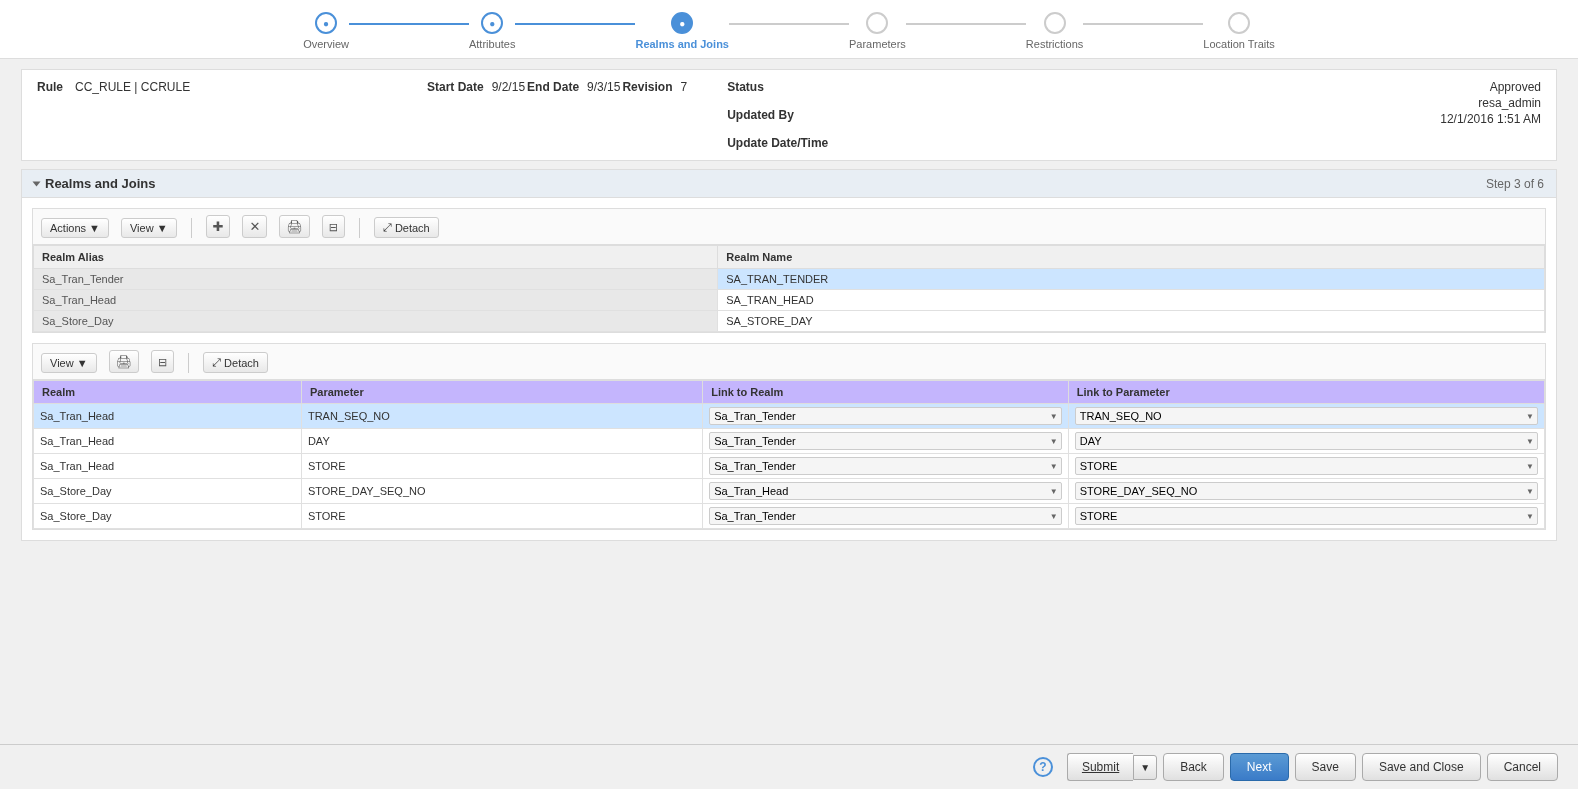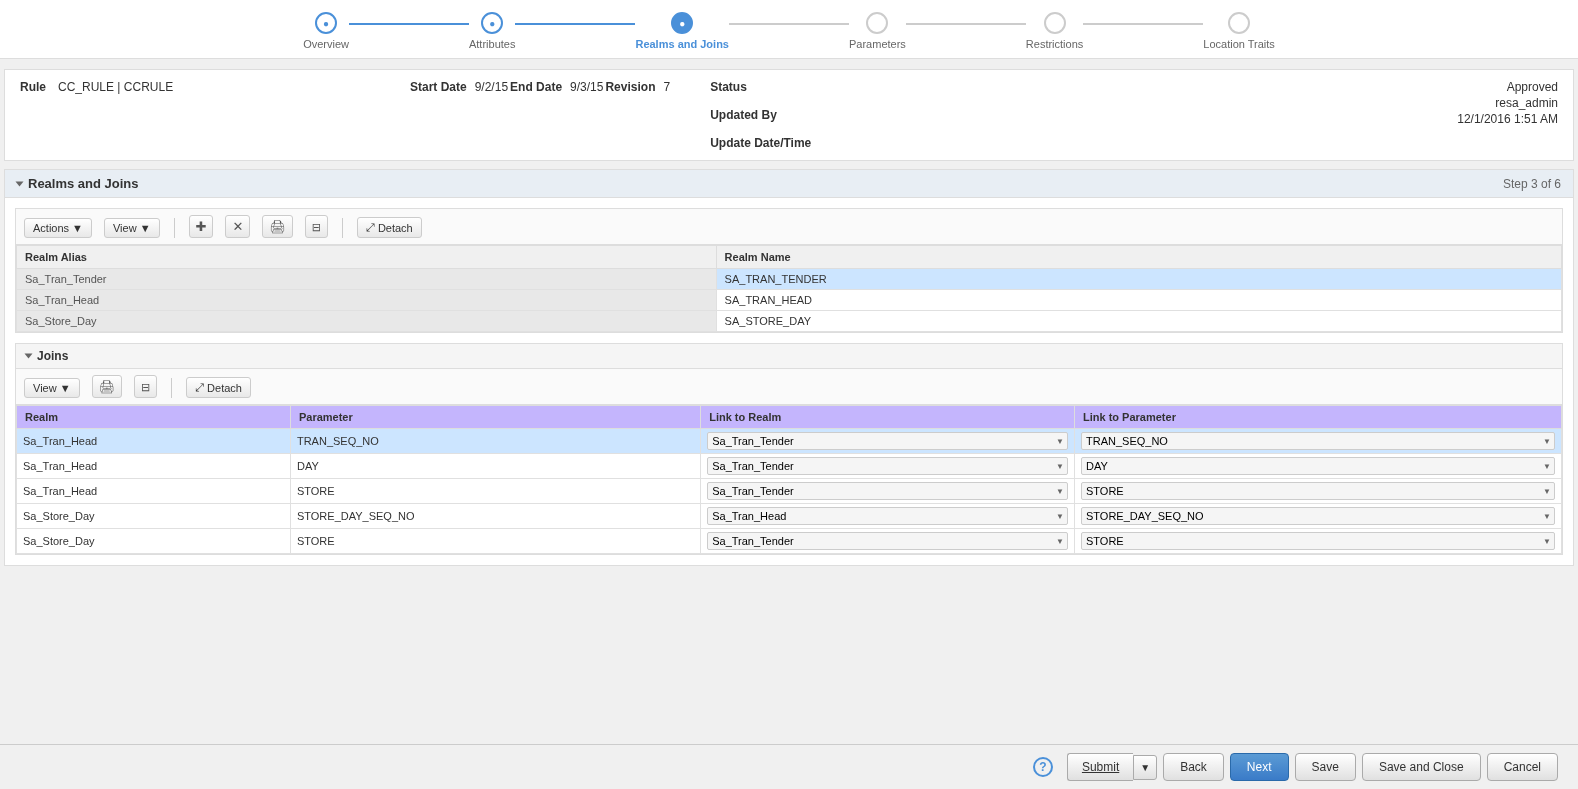--- a/index.html
+++ b/index.html
@@ -62,21 +62,21 @@
       color: #666;
       white-space: nowrap;
     }
     .step-label.active {
       color: #4a90d9;
       font-weight: bold;
     }
 
     
     .main-content {
-      padding: 10px 4px;
+      padding: 10px 21px;
     }
 
     
     .rule-header {
       background: #fff;
       border: 1px solid #ddd;
       padding: 10px 15px;
       margin-bottom: 8px;
       display: flex;
       gap: 40px;
@@ -509,24 +509,20 @@
                 <tr>
       <td class="realm-alias-cell">Sa_Store_Day</td>
       <td>SA_STORE_DAY</td>
     </tr>
               </tbody>
           </table>
         </div>
       </div>
 
       <div class="subsection-panel">
-        <div class="subsection-header">
-          <span class="triangle"></span>
-          <span>Joins</span>
-        </div>
 
         <div class="toolbar">
           <button class="toolbar-btn">
             <span>View</span>
             <span>▼</span>
           </button>
           <button class="icon-btn" title="Print">
             <span>🖨</span>
           </button>
           <button class="icon-btn" title="Freeze">

